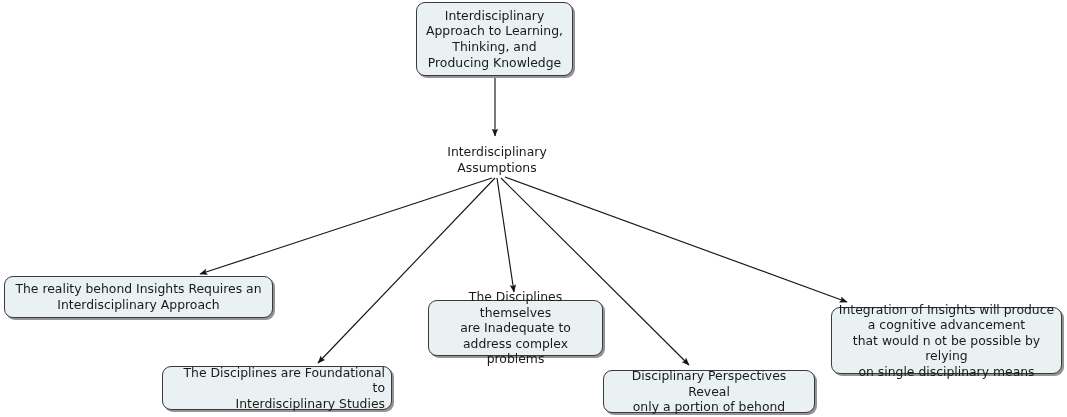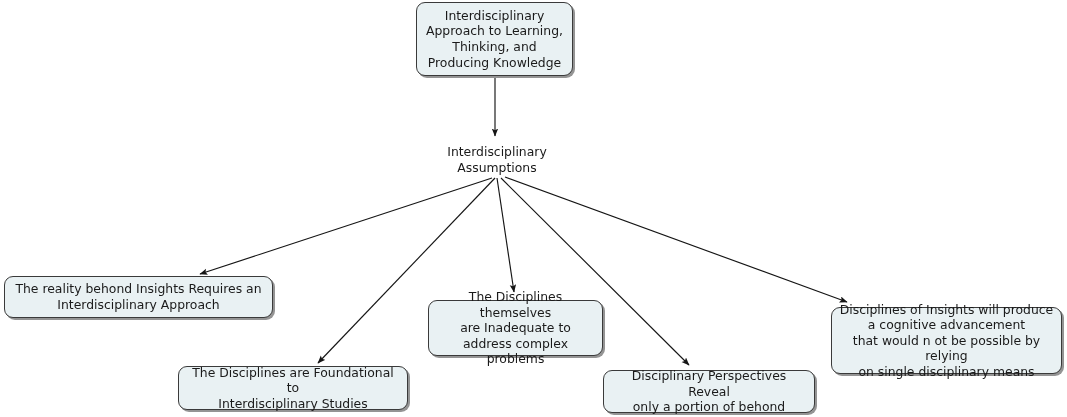--- a/index.html
+++ b/index.html
@@ -81,28 +81,28 @@
 Approach to Learning,
 Thinking, and
 Producing Knowledge</div>
 
   <div class="hub" style="left:433px; top:143px; width:128px; height:33px;">Interdisciplinary
 Assumptions</div>
 
   <div class="node" style="left:4px; top:276px; width:269px; height:42px;">The reality behond Insights Requires an
 Interdisciplinary Approach</div>
 
-  <div class="node" style="left:178px; top:366px; width:230px; height:44px;">The Disciplines are Foundational to
+  <div class="node" style="left:162px; top:366px; width:230px; height:44px;text-align:right;">The Disciplines are Foundational to
 Interdisciplinary Studies</div>
 
   <div class="node" style="left:428px; top:300px; width:175px; height:56px;">The Disciplines themselves
 are Inadequate to
 address complex problems</div>
 
   <div class="node" style="left:603px; top:370px; width:212px; height:43px;">Disciplinary Perspectives Reveal
 only a portion of behond</div>
 
-  <div class="node" style="left:831px; top:307px; width:231px; height:67px;">Disciplines of Insights will produce
+  <div class="node" style="left:831px; top:307px; width:231px; height:67px;">Integration of Insights will produce
 a cognitive advancement
 that would n ot be possible by relying
 on single disciplinary means</div>
 
 </div>
 
 </body></html>

